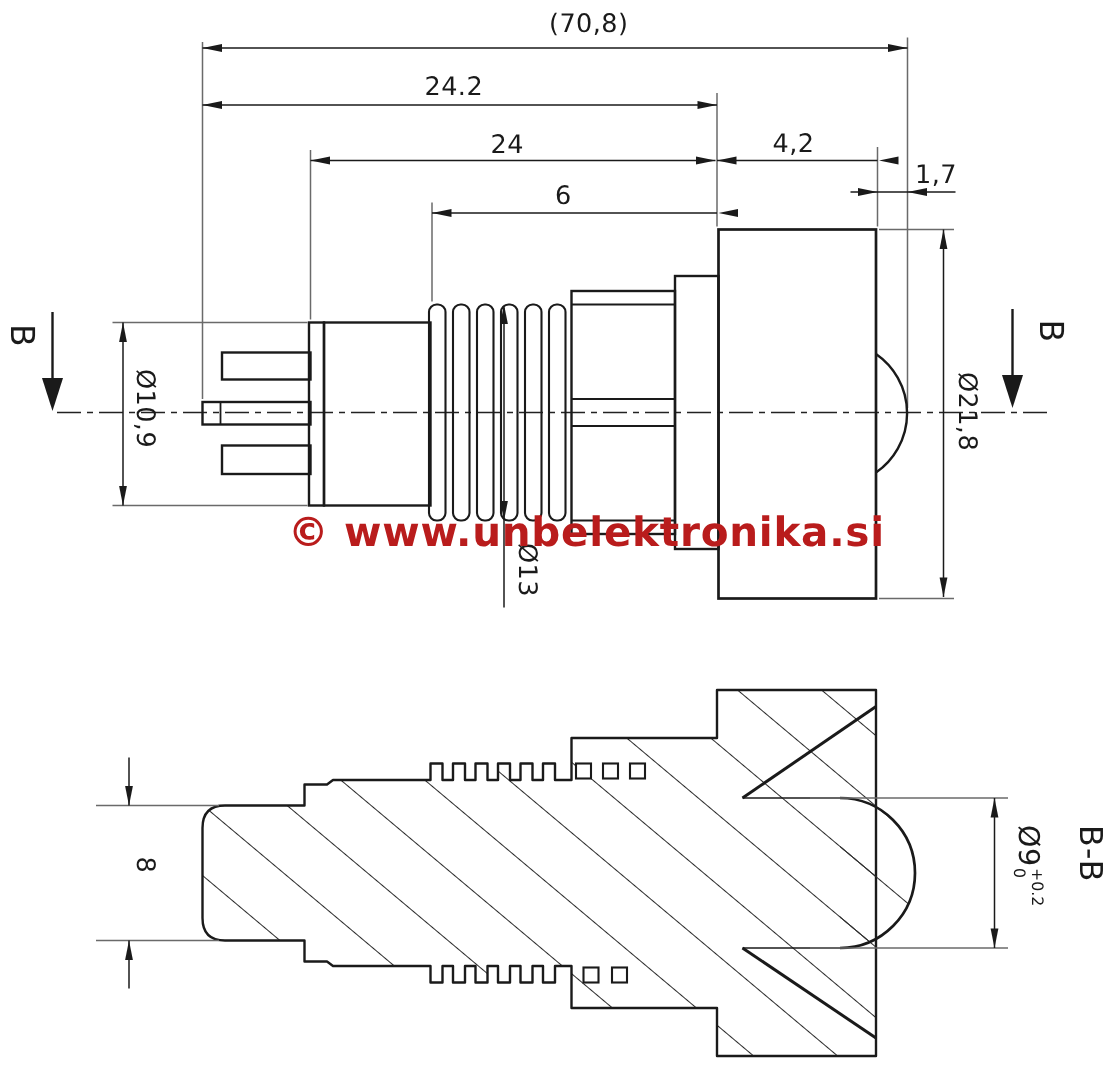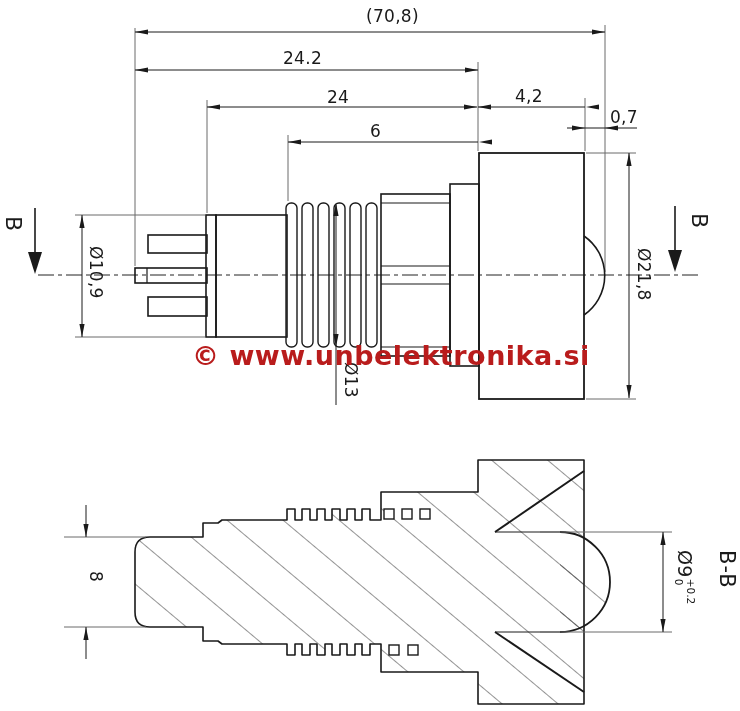--- a/index.html
+++ b/index.html
@@ -160,21 +160,21 @@
         <polygon points="663,632 660.4,619 665.6,619"></polygon>
       </g>
     </g>
   </svg>
 
   <div class="lbl" style="left:366px;top:8px">(70,8)</div>
   <div class="lbl" style="left:283px;top:50px">24.2</div>
   <div class="lbl" style="left:327px;top:89px">24</div>
   <div class="lbl" style="left:370px;top:123px">6</div>
   <div class="lbl" style="left:515px;top:88px">4,2</div>
-  <div class="lbl" style="left:610px;top:109px">0,7</div>
+  <div class="lbl" style="left:610px;top:109px">1,7</div>
 
   <div class="lbl rot" style="left:104px;top:246px">Ø10,9</div>
   <div class="lbl rot" style="left:359px;top:362px">Ø13</div>
   <div class="lbl rot" style="left:652px;top:248px">Ø21,8</div>
 
   <div class="lbl rot marker" style="left:24px;top:216px">B</div>
   <div class="lbl rot marker" style="left:710px;top:213px">B</div>
 
   <div class="lbl rot" style="left:104px;top:571px">8</div>
 

